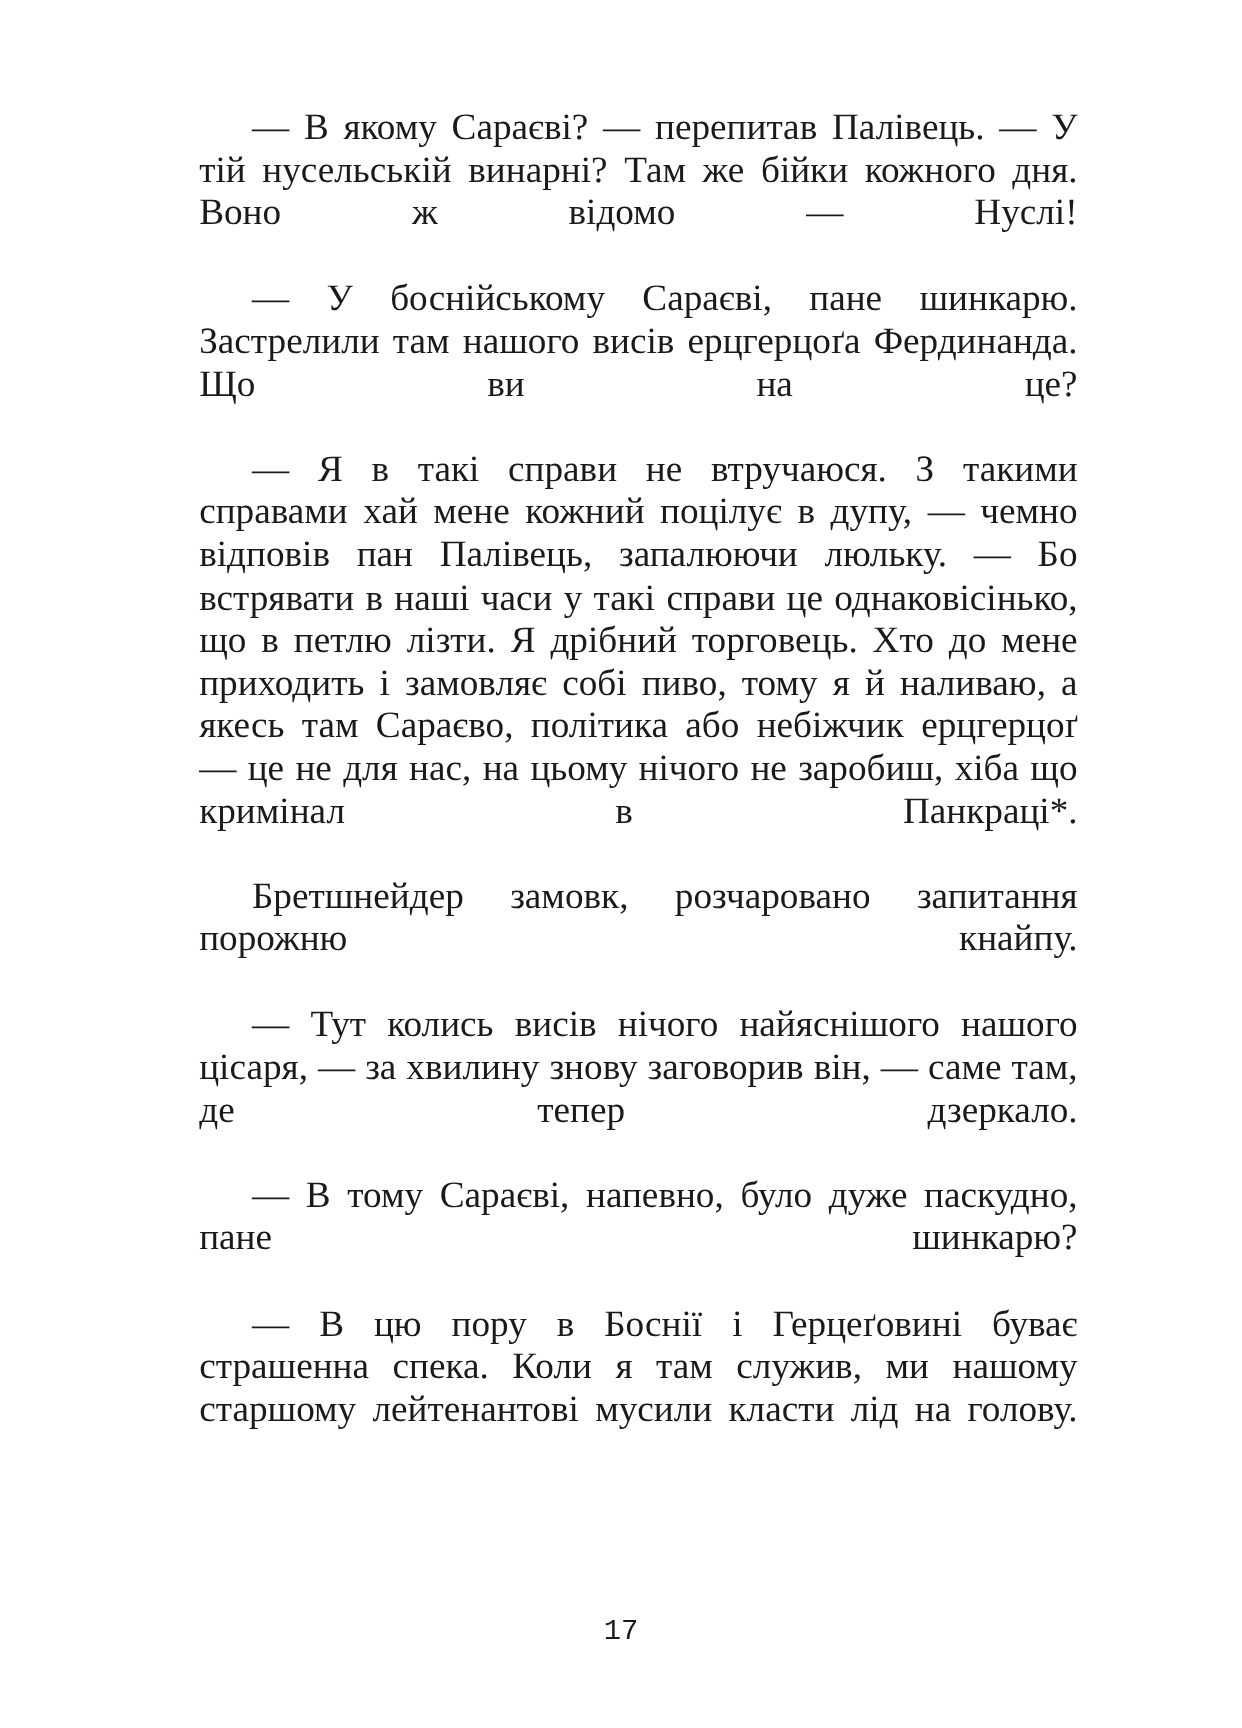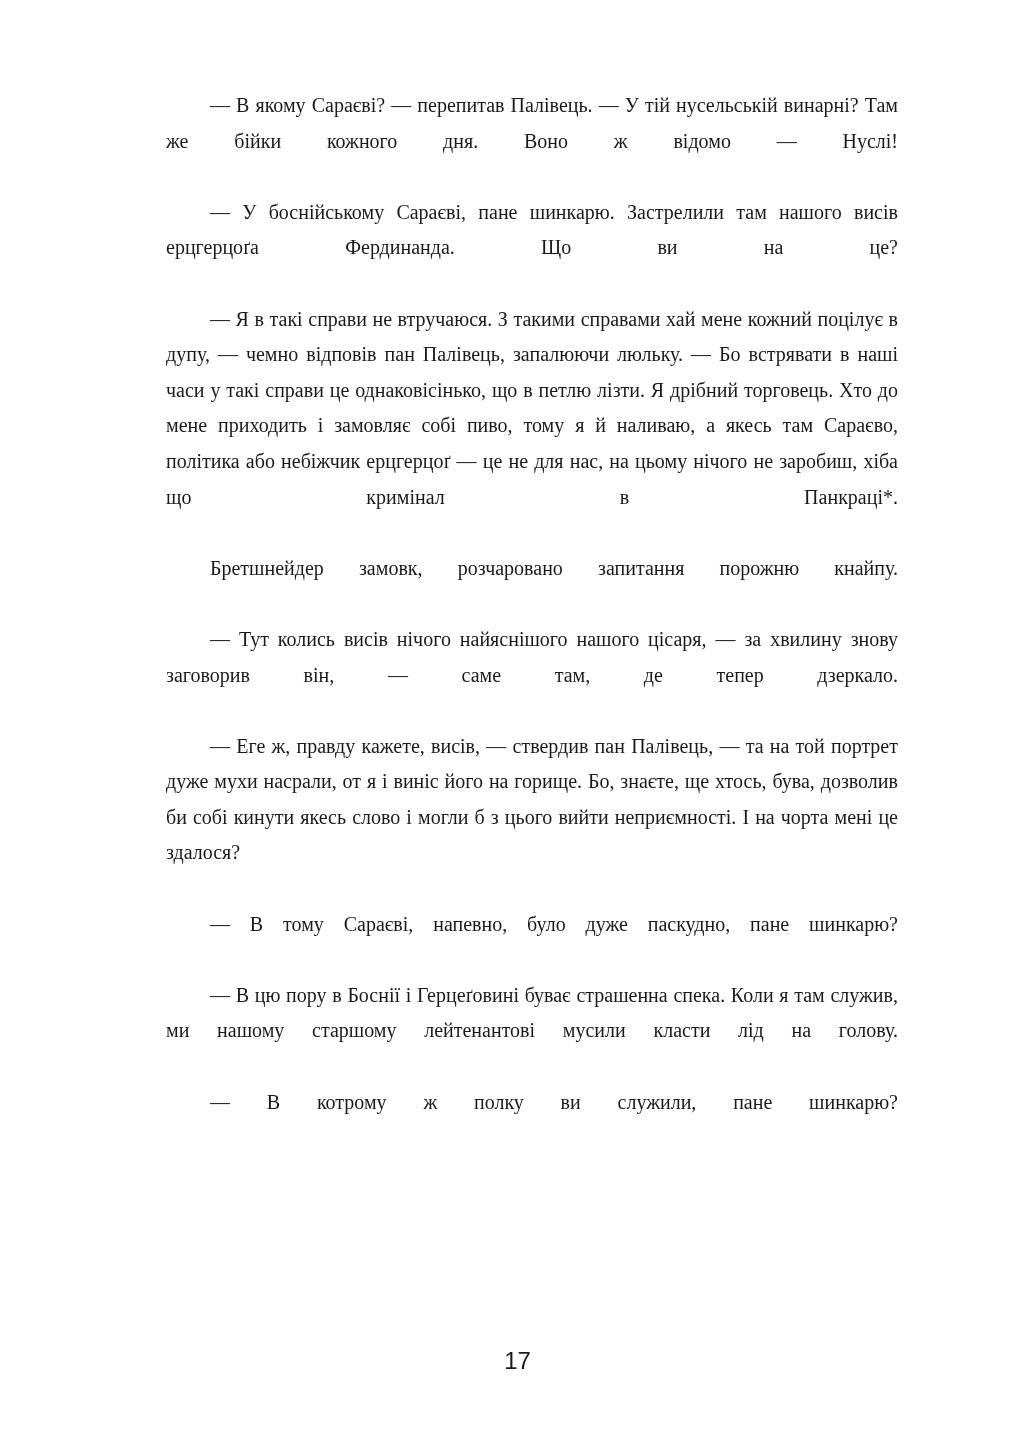--- a/index.html
+++ b/index.html
@@ -23,21 +23,21 @@
 
   .text-block {
     position: absolute;
     left: 166px;
     top: 88px;
     width: 732px;
   }
 
   .para {
     margin: 0;
-    font-size: 20px;
+    font-size: 31px;
     line-height: 35.6px;
     text-align: justify;
     text-justify: inter-word;
     text-indent: 44px;
     hyphens: manual;
     word-spacing: 0.01em;
   }
 
   
   .para:after {
@@ -48,36 +48,34 @@
 
   .page-number {
     position: absolute;
     left: 0;
     right: 0;
     top: 1346px;
     text-align: center;
     font-size: 24px;
     line-height: 30px;
     color: #1a1a1a;
-    font-family: Liberation Sans, sans-serif;
+    font-family: Liberation Mono, monospace;
   }
 </style>
 </head>
 <body>
 
 <div class="page">
 
   <div class="text-block">
     <p class="para">— В якому Сараєві? — перепитав Палівець. — У тій нусельській винарні? Там же бійки кожного дня. Воно ж відомо — Нуслі!</p>
     <p class="para">— У боснійському Сараєві, пане шинкарю. Застрелили там нашого висів ерцгерцоґа Фердинанда. Що ви на це?</p>
     <p class="para">— Я в такі справи не втручаюся. З такими справами хай мене кожний поцілує в дупу, — чемно відповів пан Палівець, запалюючи люльку. — Бо встрявати в наші часи у такі справи це однаковісінько, що в петлю лізти. Я дрібний торговець. Хто до мене приходить і замовляє собі пиво, тому я й наливаю, а якесь там Сараєво, політика або небіжчик ерцгерцоґ — це не для нас, на цьому нічого не заробиш, хіба що кримінал в Панкраці*.</p>
     <p class="para">Бретшнейдер замовк, розчаровано запитання порожню кнайпу.</p>
     <p class="para">— Тут колись висів нічого найяснішого нашого цісаря, — за хвилину знову заговорив він, — саме там, де тепер дзеркало.</p>
-    <p class="para">— Еге ж, правду кажете, висів, — ствердив пан Палівець, — та на той портрет дуже мухи насрали, от я і виніс його на горище. Бо, знаєте, ще хтось, бува, дозволив би собі кинути якесь слово і могли б з цього вийти неприємності. І на чорта мені це здалося?</p>
     <p class="para">— В тому Сараєві, напевно, було дуже паскудно, пане шинкарю?</p>
     <p class="para">— В цю пору в Боснії і Герцеґовині буває страшенна спека. Коли я там служив, ми нашому старшому лейтенантові мусили класти лід на голову.</p>
-    <p class="para">— В котрому ж полку ви служили, пане шинкарю?</p>
 
   </div>
 
   <div class="page-number">17</div>
 
 </div>
 
 </body></html>

